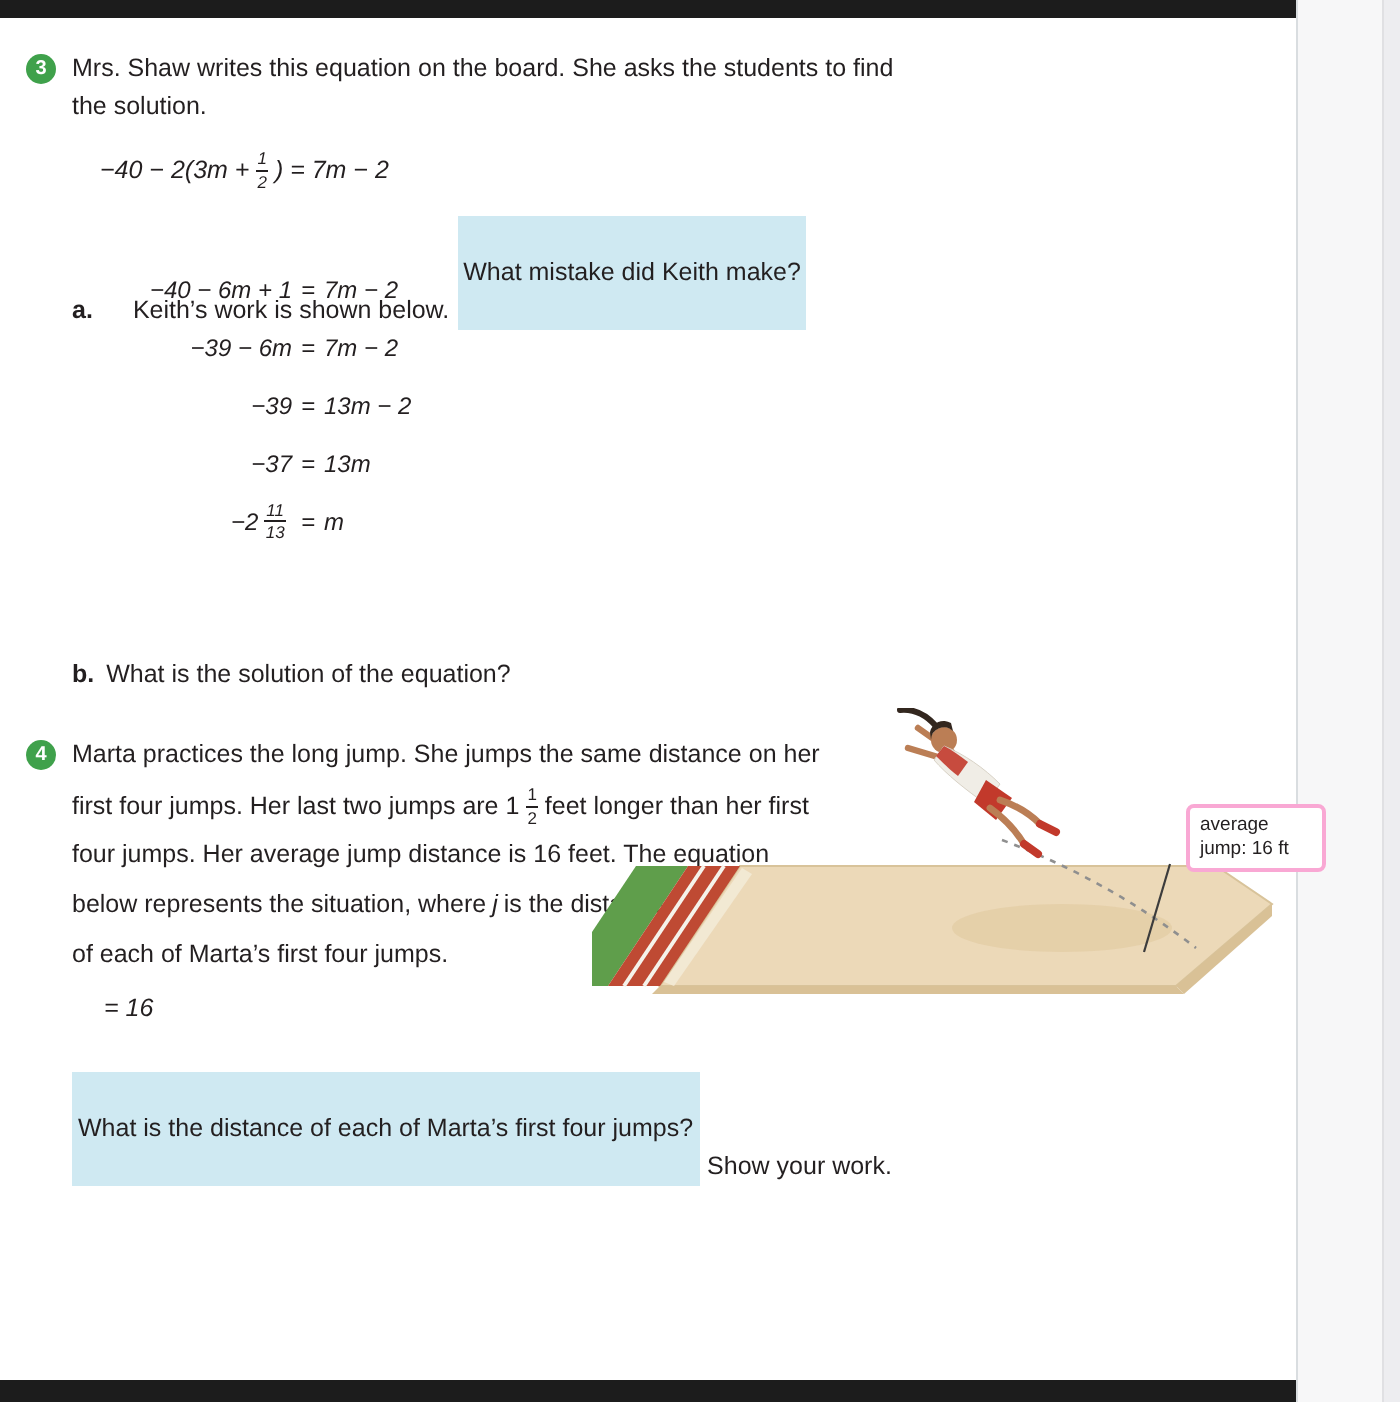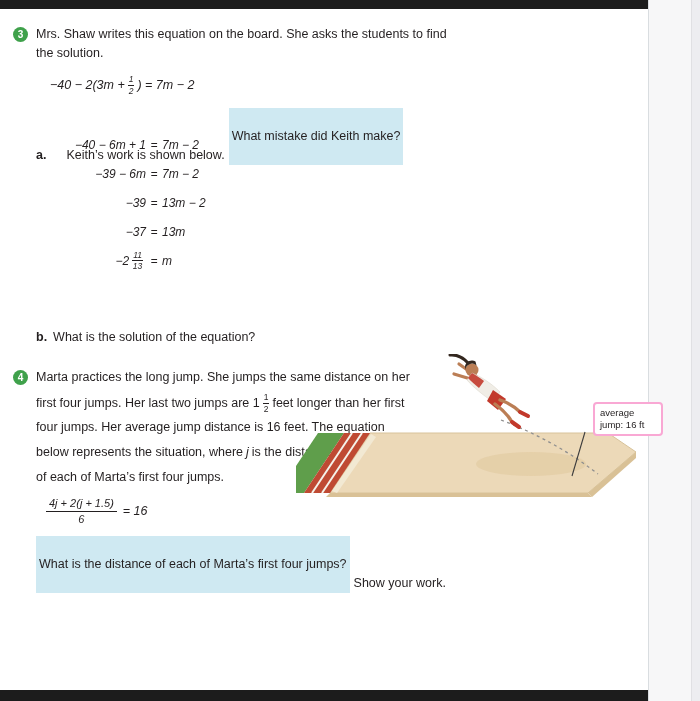--- a/index.html
+++ b/index.html
@@ -164,23 +164,19 @@
     <path d="M216,68 l7,5" style="stroke:var(--outfit-red,#c2392b)" stroke-width="4" stroke-linecap="round"></path>
   </g>
 </svg>
 
 <div class="callout">
   <div>average</div>
   <div>jump: 16 ft</div>
 </div>
 
 <div class="eq4">
-  <span class="bigfrac">
-    <span class="bf-num">4j + 2(j + 1.5)</span>
-    <span class="bf-den">6</span>
-  </span>
   <span class="eq4-rhs">= 16</span>
 </div>
 
 <div class="t flexrow" style="left:36px;top:536px;">
   <span class="hl">What is the distance of each of Marta’s first four jumps?</span>
   <span style="margin-left:4px;">Show your work.</span>
 </div>
 
 </body></html>

